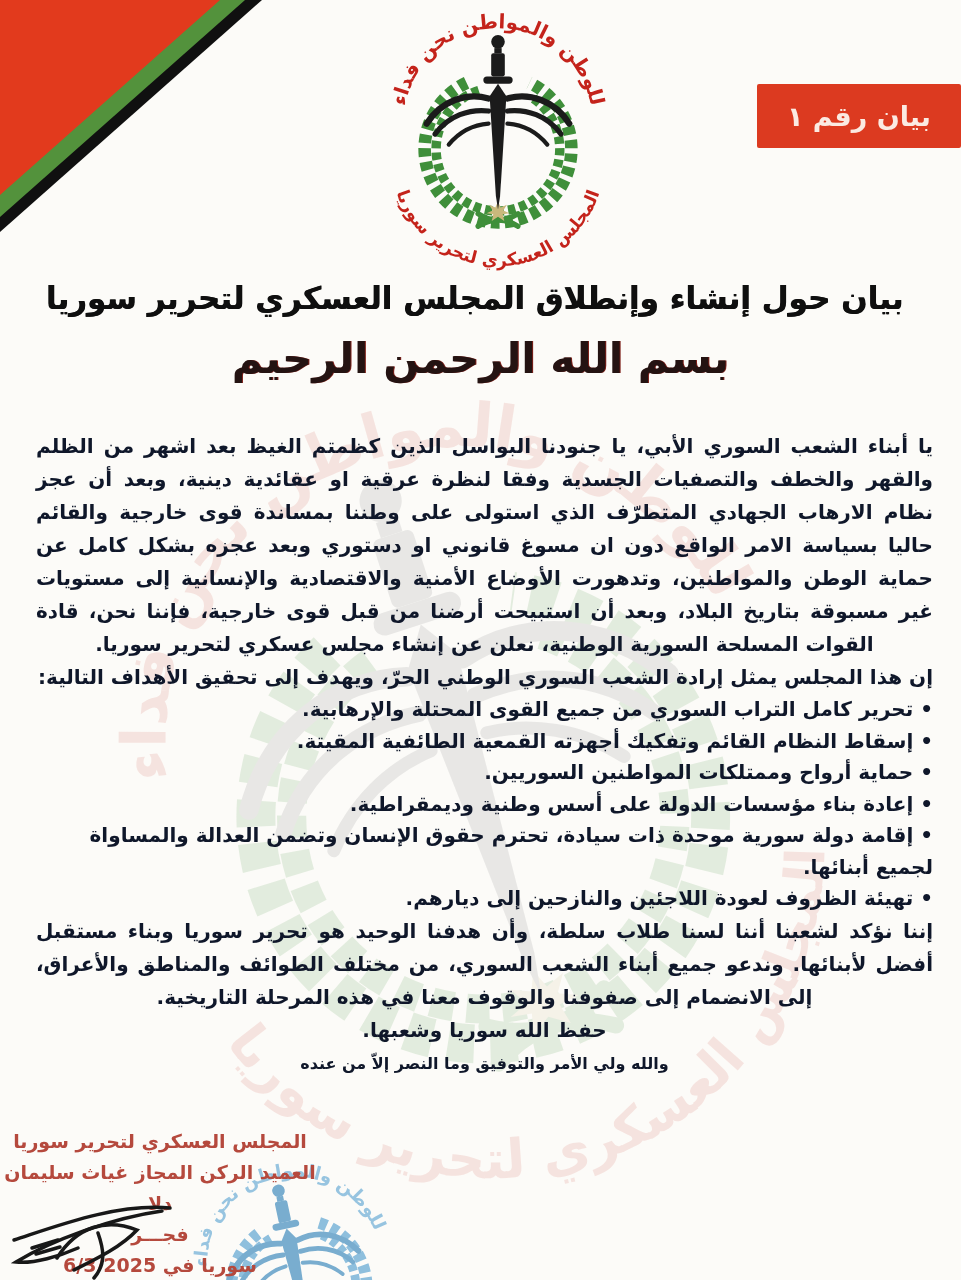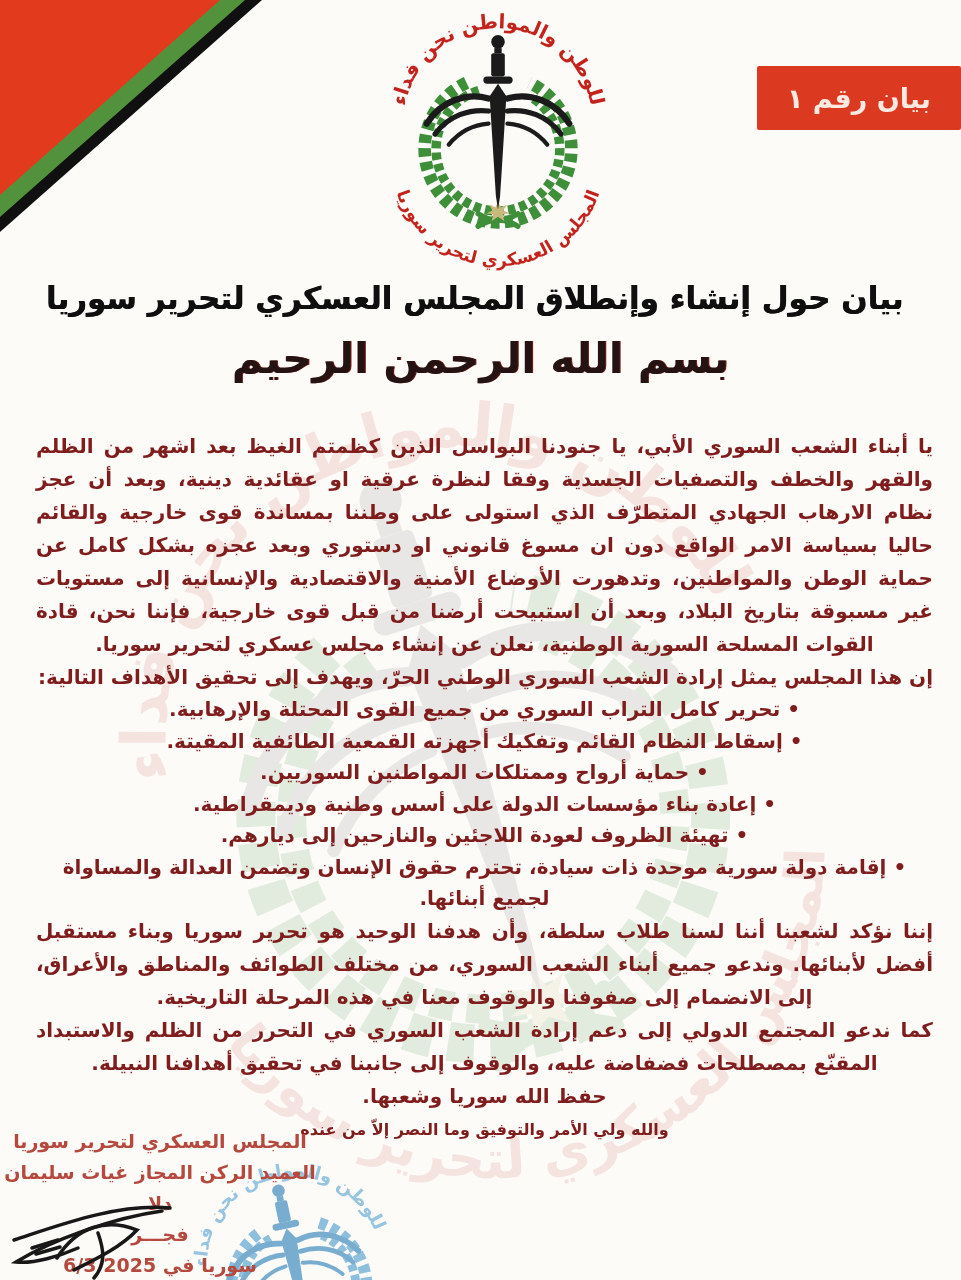--- a/index.html
+++ b/index.html
@@ -20,45 +20,45 @@
   .emblem-main{left:372px;top:2px;width:252px;height:283px;
     --arc:#c4231b;--wreath:#3f8f3a;--sword:#1b1b1b;--star:#c9b87c;}
   .emblem-watermark{left:88px;top:362px;width:780px;height:877px;
     --arc:#e29a92;--wreath:#93bf8e;--sword:#ababab;--star:#e0d6b6;
     opacity:.24;transform:rotate(-18deg);}
   .emblem-stamp{left:182px;top:1152px;width:232px;height:261px;
     --arc:#8fc0de;--wreath:#85badb;--sword:#6ea7cc;--star:#b9d6e8;
     opacity:.92;transform:rotate(-12deg);}
   
   .banner{
-    position:absolute;left:757px;top:66px;width:204px;height:64px;
+    position:absolute;left:757px;top:84px;width:204px;height:64px;
     background:#dc3a20;color:#fbeae2;
     font-size:27px;font-weight:bold;
     display:flex;align-items:center;justify-content:center;
     border-radius:2px;
   }
   .title{
     position:absolute;top:280px;left:0;right:12px;
     text-align:center;font-size:31px;font-weight:bold;color:#0f0f0f;
     text-shadow:.6px 0 #0f0f0f;
   }
   .basmala{
     position:absolute;top:334px;left:0;right:0;
     text-align:center;font-size:42px;font-weight:bold;color:#241312;
     text-shadow:1px 0 #7e201a;
   }
   .body-text{
     position:absolute;top:430px;right:28px;left:36px;
-    font-size:20px;font-weight:bold;color:#7f1d1d;
+    font-size:20px;font-weight:bold;color:#0f172a;
     line-height:33px;
   }
   .body-text p{margin:0;}
   .para-justify{text-align:justify;text-align-last:center;}
   .goals-intro{text-align:right;margin-top:2px;}
-  .goal{text-align:center;line-height:31.5px;}
+  .goal{line-height:31.5px;}
   .line-center{text-align:center;}
   .closing-line{text-align:center;margin-top:28px;font-size:16px;}
   
   .signature-block{
     position:absolute;top:1126px;left:4px;width:312px;
     text-align:center;color:#b5493d;
     font-size:19px;font-weight:bold;line-height:31px;
     direction:rtl;
   }
   .scribble{position:absolute;left:2px;top:1178px;width:185px;height:102px;}
@@ -133,25 +133,24 @@
   <div class="basmala">بسم الله الرحمن الرحيم</div>
 
   <div class="body-text">
     <p class="para-justify">يا أبناء الشعب السوري الأبي، يا جنودنا البواسل الذين كظمتم الغيظ بعد اشهر من الظلم والقهر والخطف والتصفيات الجسدية وفقا لنظرة عرقية او عقائدية دينية، وبعد أن عجز نظام الارهاب الجهادي المتطرّف الذي استولى على وطننا بمساندة قوى خارجية والقائم حاليا بسياسة الامر الواقع دون ان مسوغ قانوني او دستوري وبعد عجزه بشكل كامل عن حماية الوطن والمواطنين، وتدهورت الأوضاع الأمنية والاقتصادية والإنسانية إلى مستويات غير مسبوقة بتاريخ البلاد، وبعد أن استبيحت أرضنا من قبل قوى خارجية، فإننا نحن، قادة القوات المسلحة السورية الوطنية، نعلن عن إنشاء مجلس عسكري لتحرير سوريا.</p>
     <p class="goals-intro">إن هذا المجلس يمثل إرادة الشعب السوري الوطني الحرّ، ويهدف إلى تحقيق الأهداف التالية:</p>
     <div>
       <div class="goal">• تحرير كامل التراب السوري من جميع القوى المحتلة والإرهابية.</div>
       <div class="goal">• إسقاط النظام القائم وتفكيك أجهزته القمعية الطائفية المقيتة.</div>
       <div class="goal">• حماية أرواح وممتلكات المواطنين السوريين.</div>
       <div class="goal">• إعادة بناء مؤسسات الدولة على أسس وطنية وديمقراطية.</div>
+      <div class="goal">• إقامة دولة سورية موحدة ذات سيادة، تحترم حقوق الإنسان وتضمن العدالة والمساواة لجميع أبنائها.</div>
       <div class="goal">• تهيئة الظروف لعودة اللاجئين والنازحين إلى ديارهم.</div>
-      <div class="goal">• إقامة دولة سورية موحدة ذات سيادة، تحترم حقوق الإنسان وتضمن العدالة والمساواة لجميع أبنائها.</div>
     </div>
     <p class="para-justify">إننا نؤكد لشعبنا أننا لسنا طلاب سلطة، وأن هدفنا الوحيد هو تحرير سوريا وبناء مستقبل أفضل لأبنائها. وندعو جميع أبناء الشعب السوري، من مختلف الطوائف والمناطق والأعراق، إلى الانضمام إلى صفوفنا والوقوف معنا في هذه المرحلة التاريخية.</p>
-    <p class="para-justify">كما ندعو المجتمع الدولي إلى دعم إرادة الشعب السوري في التحرر من الظلم والاستبداد المقنّع بمصطلحات فضفاضة عليه، والوقوف إلى جانبنا في تحقيق أهدافنا النبيلة.</p>
     <p class="line-center">حفظ الله سوريا وشعبها.</p>
     <p class="closing-line">والله ولي الأمر والتوفيق وما النصر إلاّ من عنده</p>
   </div>
 
   <div class="signature-block">
     <div>المجلس العسكري لتحرير سوريا</div>
     <div>العميد الركن المجاز غياث سليمان دلا</div>
     <div>فجـــر</div>
     <div>سوريا في 6/3/2025</div>
   </div>

